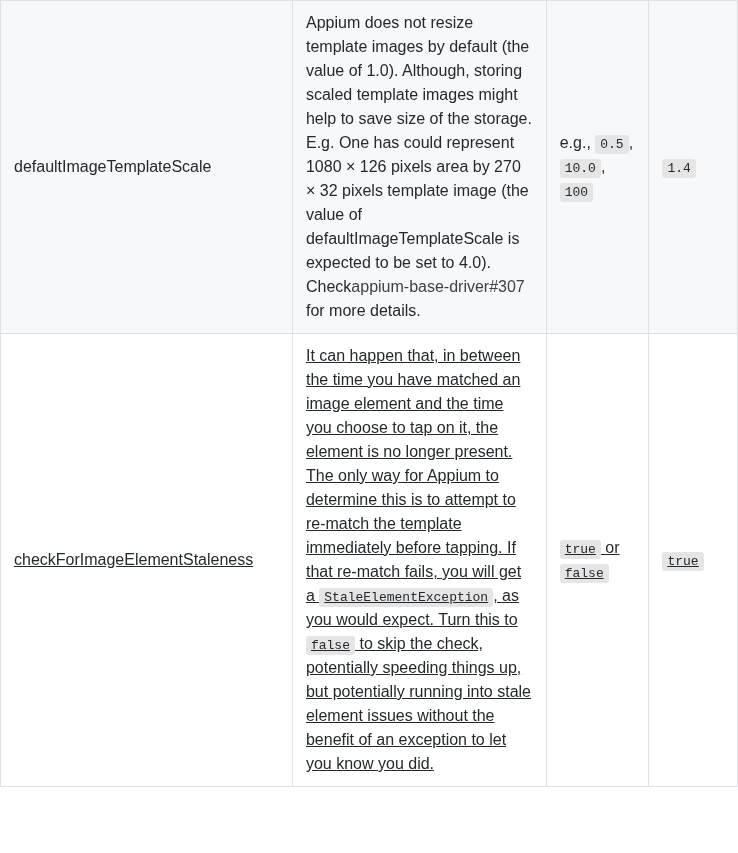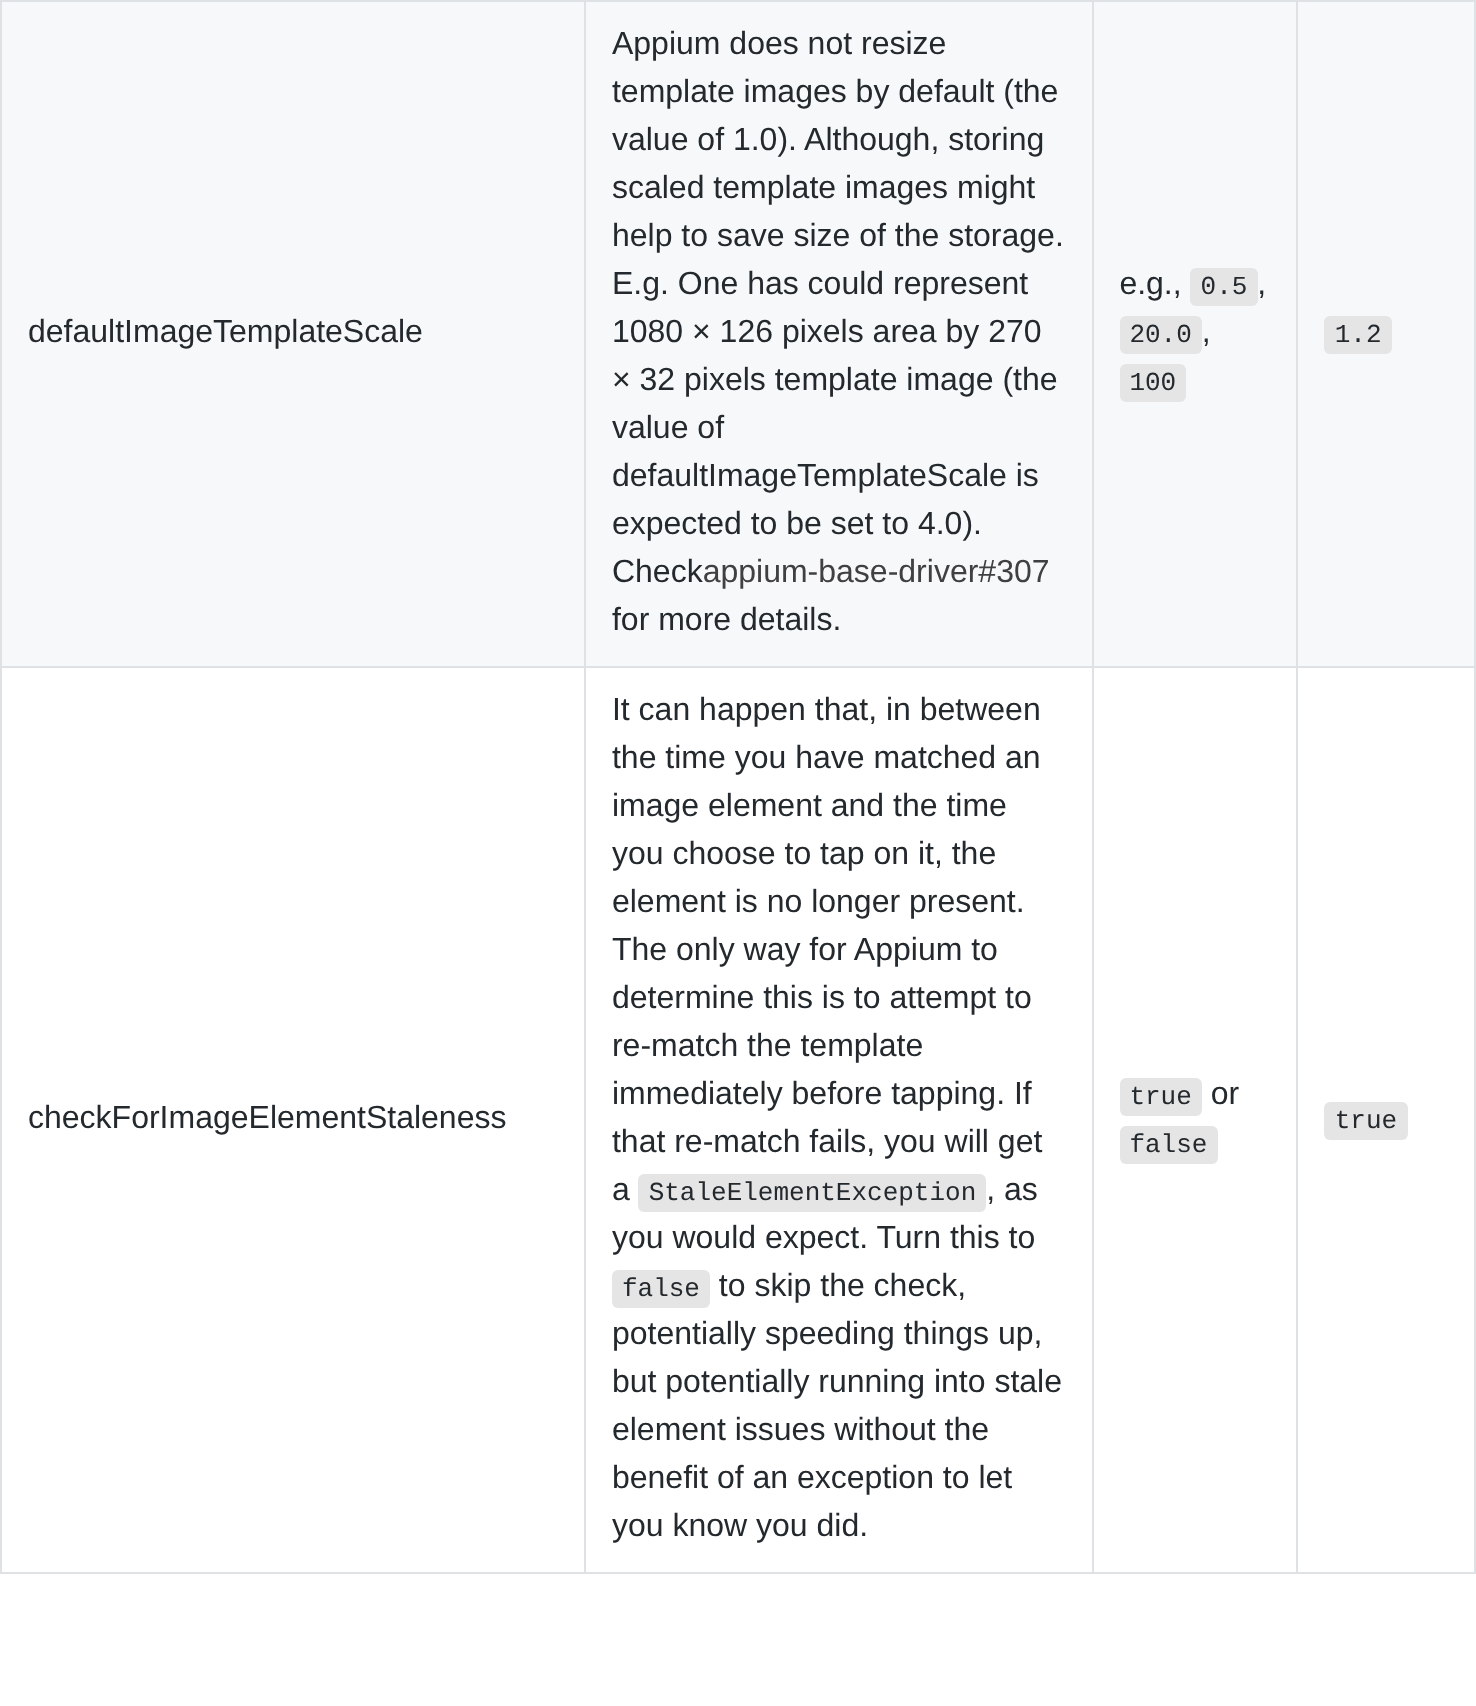--- a/index.html
+++ b/index.html
@@ -24,21 +24,21 @@
     border: 1px solid #dfe2e5;
     padding: 10px 13px;
     vertical-align: middle;
     word-wrap: break-word;
   }
   col.c1 { width: 290px; }
   col.c2 { width: 252px; }
   col.c3 { width: 102px; }
   col.c4 { width: 88px; }
   tr.r1 td { background: #f6f8fa; }
-  tr.r2 td { background: #ffffff; }
+  tr.r2 td { background: #ffffff; text-decoration: underline; }
   code {
     font-family: SFMono-Regular, Consolas, "Liberation Mono", Menlo, monospace;
     font-size: 13px;
     background: #e5e5e5;
     border-radius: 3px;
     padding: 2px 5px;
   }
   a {
     color: #404040;
     text-decoration: none;
@@ -55,24 +55,24 @@
       <col class="c4">
   </colgroup>
   <tbody>
 
     <tr class="r1">
       <td>defaultImageTemplateScale</td>
       <td>
         <span>Appium does not resize template images by default (the value of 1.0). Although, storing scaled template images might help to save size of the storage. E.g. One has could represent 1080 × 126 pixels area by 270 × 32 pixels template image (the value of defaultImageTemplateScale is expected to be set to 4.0). Check</span><a href="#">appium-base-driver#307</a><span> for more details.</span>
       </td>
       <td>
-        <span>e.g., </span><code>0.5</code>, <code>20.0</code>, <code>100</code>
+        <span>e.g., </span><code>0.5</code>, <code>10.0</code>, <code>100</code>
       </td>
       <td>
-        <code>1.2</code>
+        <code>1.4</code>
       </td>
     </tr>
 
     <tr class="r2">
       <td>checkForImageElementStaleness</td>
       <td>
         <span>It can happen that, in between the time you have matched an image element and the time you choose to tap on it, the element is no longer present. The only way for Appium to determine this is to attempt to re-match the template immediately before tapping. If that re-match fails, you will get a </span><code>StaleElementException</code><span>, as you would expect. Turn this to </span><code>false</code><span> to skip the check, potentially speeding things up, but potentially running into stale element issues without the benefit of an exception to let you know you did.</span>
       </td>
       <td>
         <code>true</code><span> or </span><code>false</code>

